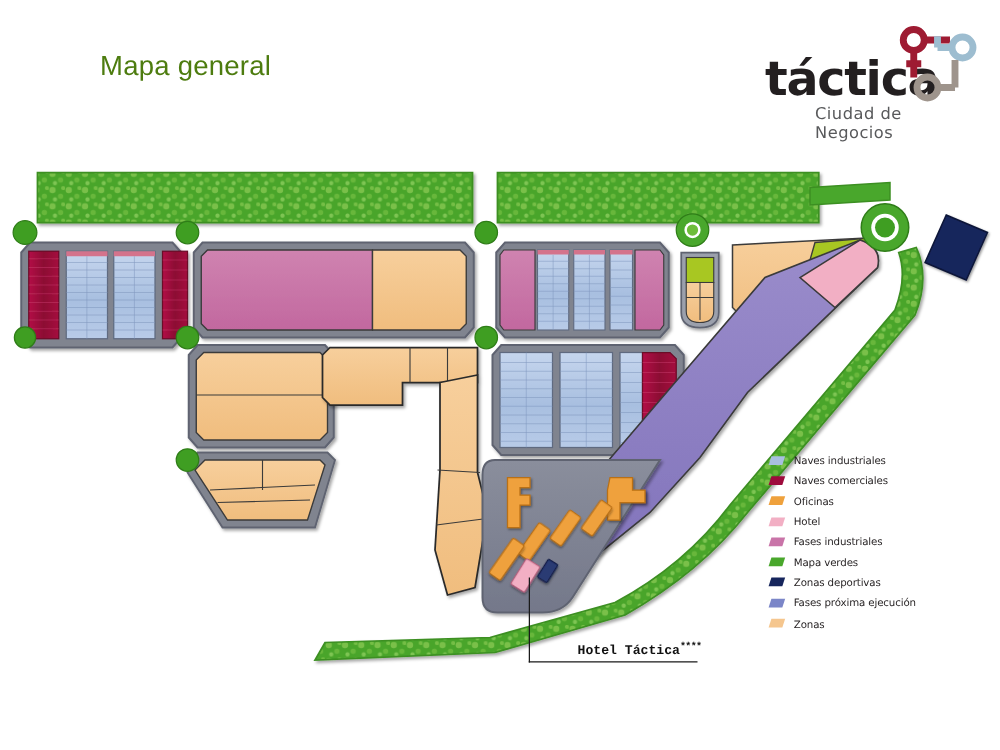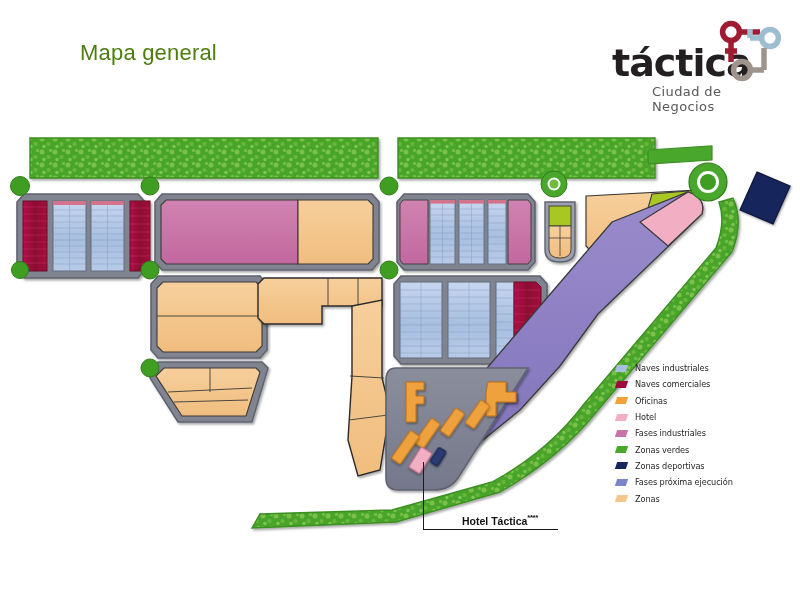--- a/index.html
+++ b/index.html
@@ -65,21 +65,21 @@
     position:absolute;left:423px;top:462px;
     width:1px;height:68px;background:#1a1a1a;
   }
   #callout-rule{
     position:absolute;left:423px;top:529px;
     width:135px;height:1px;background:#1a1a1a;
   }
   #callout-label{
     position:absolute;left:462px;top:513px;
     font-size:10.5px;font-weight:700;color:#111;
-    font-family:Liberation Sans, sans-serif;
+    font-family:Liberation Mono, monospace;
     white-space:nowrap;
   }
   #callout-label .stars{font-size:8px;vertical-align:super;letter-spacing:-.5px;}
 </style>
 </head>
 <body>
 
 <div id="slide">
 
   <div id="title">Mapa general</div>
@@ -444,21 +444,21 @@
     <div class="leg-row">
       <span class="leg-sw" style="background:#f2afc4"></span>
       <span class="leg-tx">Hotel</span>
     </div>
     <div class="leg-row">
       <span class="leg-sw" style="background:#c974a8"></span>
       <span class="leg-tx">Fases industriales</span>
     </div>
     <div class="leg-row">
       <span class="leg-sw" style="background:#49a72c"></span>
-      <span class="leg-tx">Zonas verdes</span>
+      <span class="leg-tx">Mapa verdes</span>
     </div>
     <div class="leg-row">
       <span class="leg-sw" style="background:#16255c"></span>
       <span class="leg-tx">Zonas deportivas</span>
     </div>
     <div class="leg-row">
       <span class="leg-sw" style="background:#7b86c8"></span>
       <span class="leg-tx">Fases próxima ejecución</span>
     </div>
     <div class="leg-row">

